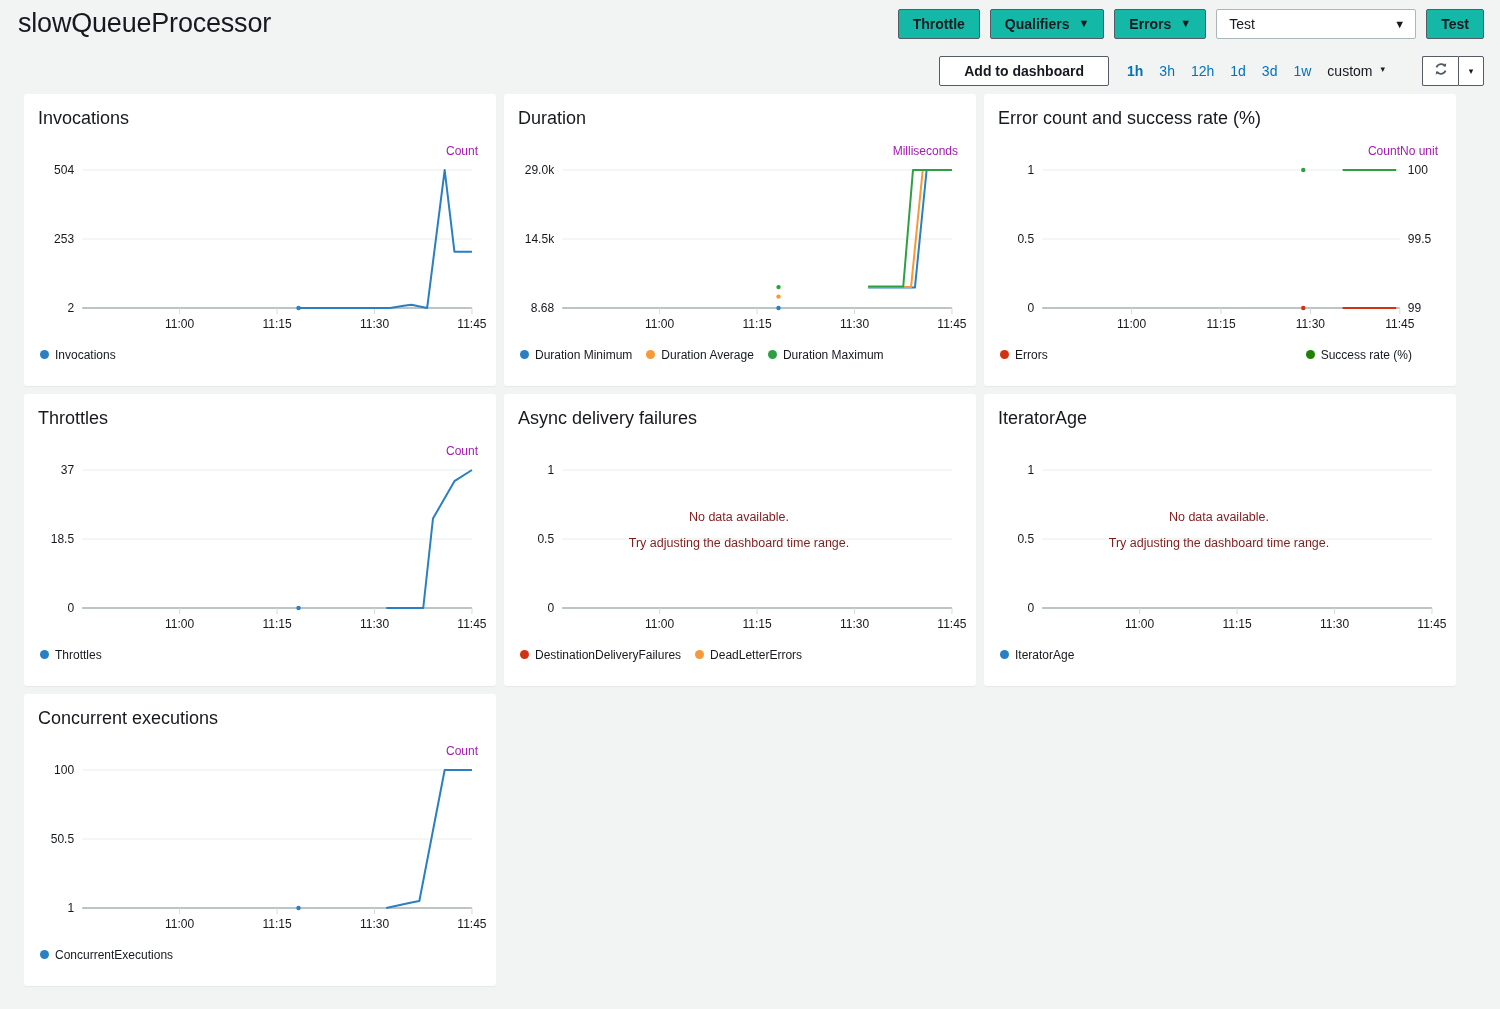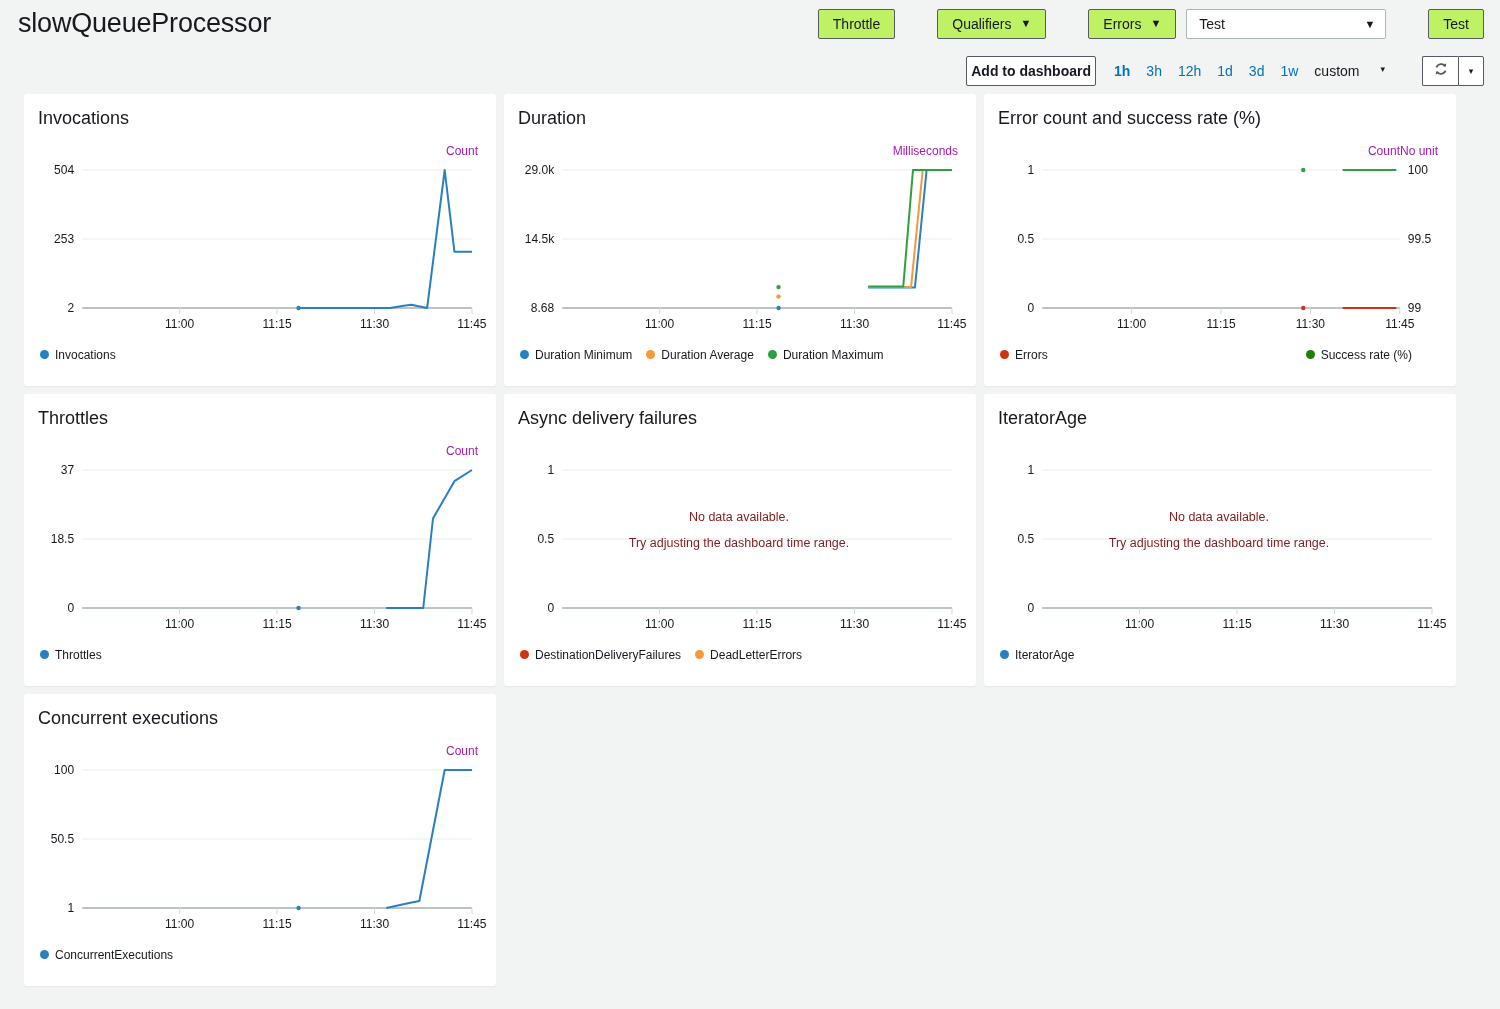--- a/index.html
+++ b/index.html
@@ -30,33 +30,32 @@
     padding-left: 2px;
   }
   .topbar-actions {
     display: flex;
     align-items: center;
     gap: 10px;
   }
   .btn {
     height: 30px;
     padding: 0 14px;
-    background: #bef264;
+    background: #14b8a6;
     border: 1px solid #545b64;
     border-radius: 2px;
     font-size: 14px;
-    font-weight: 400;
+    font-weight: 700;
     color: #16191f;
     cursor: pointer;
     display: inline-flex;
     align-items: center;
     gap: 9px;
     white-space: nowrap;
     font-family: "Liberation Sans", sans-serif;
-    margin-left: 32px;
   }
   .btn .caret {
     font-size: 11px;
     line-height: 1;
     position: relative;
     top: 0px;
   }
   .select-box {
     height: 30px;
     width: 200px;
@@ -77,21 +76,21 @@
   .subbar {
     height: 47px;
     padding: 0 16px;
     display: flex;
     align-items: center;
     justify-content: flex-end;
     gap: 0px;
   }
   .btn-add {
     height: 30px;
-    padding: 0 4px;
+    padding: 0 24px;
     background: #ffffff;
     border: 1px solid #545b64;
     border-radius: 2px;
     font-size: 14px;
     font-weight: 700;
     color: #16191f;
     cursor: pointer;
     margin-right: 18px;
   }
   .range-group {
@@ -105,21 +104,21 @@
     color: #0073bb;
     cursor: pointer;
     font-weight: 400;
   }
   .range-item.active { font-weight: 700; color: #0073bb; }
   .range-custom {
     color: #16191f;
     cursor: pointer;
     display: inline-flex;
     align-items: flex-start;
-    gap: 21px;
+    gap: 8px;
   }
   .range-custom .caret { font-size: 9px; position: relative; top: 1px; }
   .refresh-group { display: flex; }
   .refresh-btn {
     width: 36px; height: 30px;
     background: #fff;
     border: 1px solid #545b64;
     border-right: none;
     border-radius: 2px 0 0 2px;
     display: flex; align-items: center; justify-content: center;

